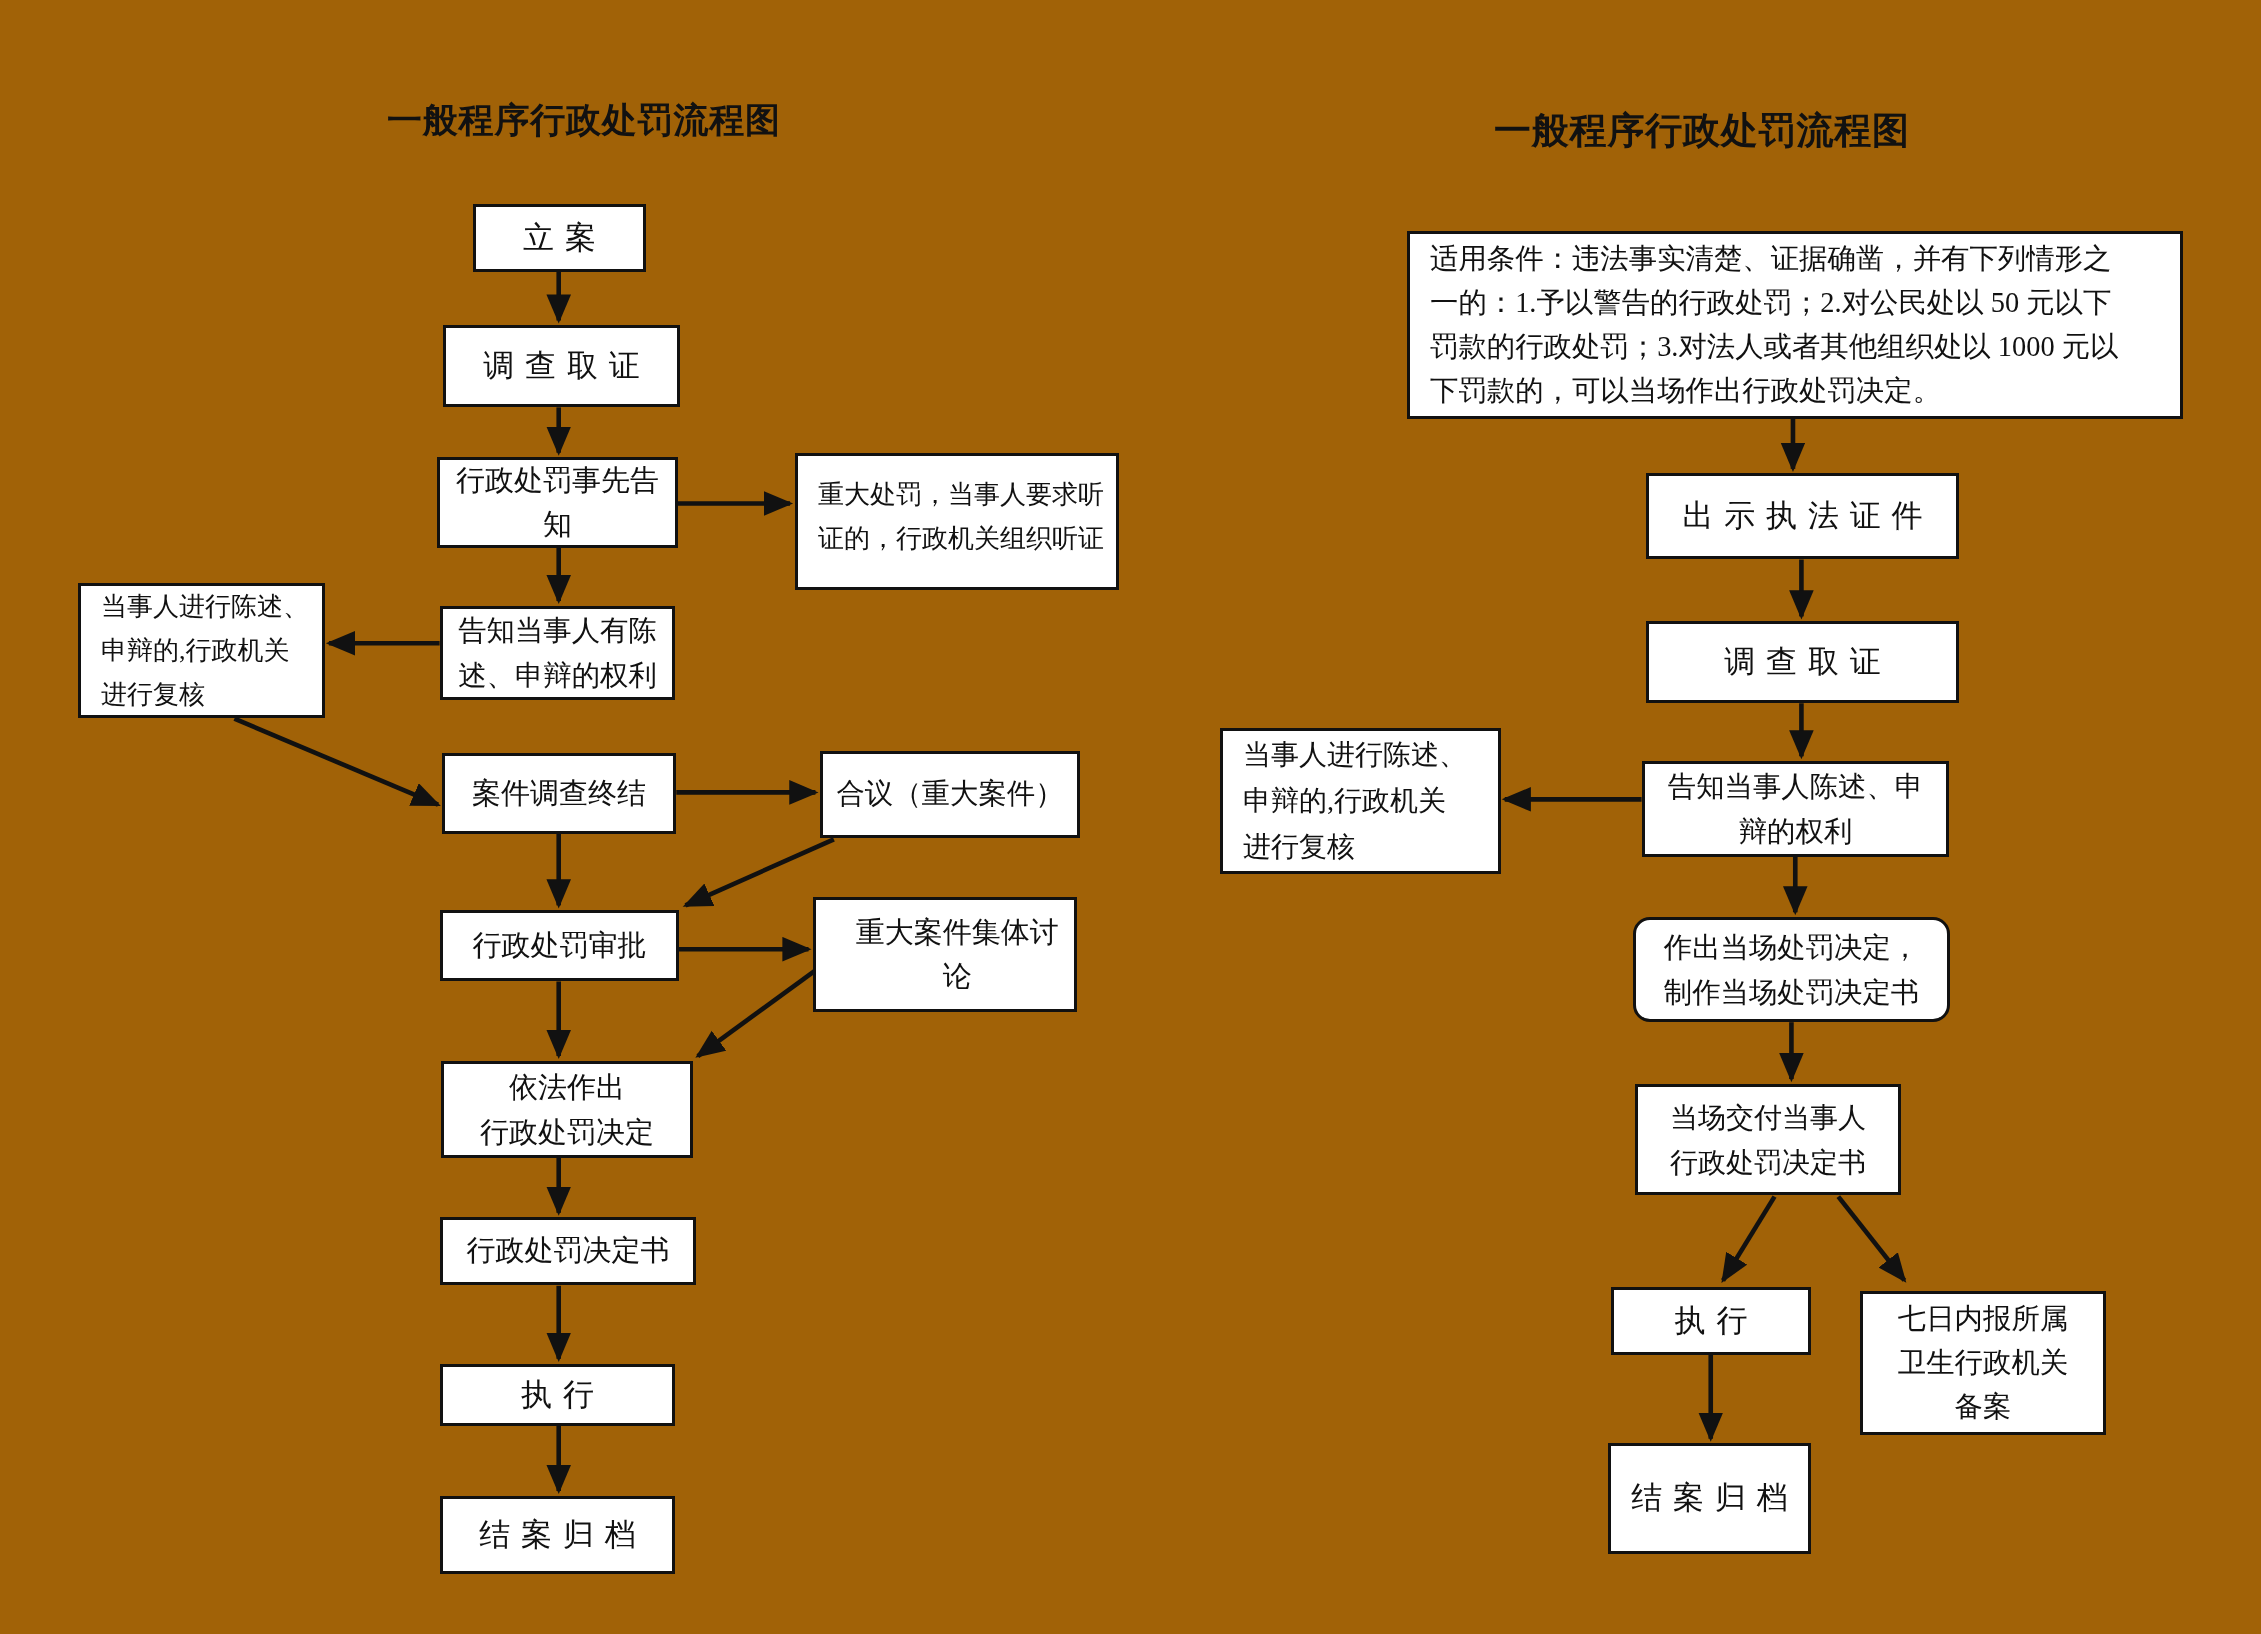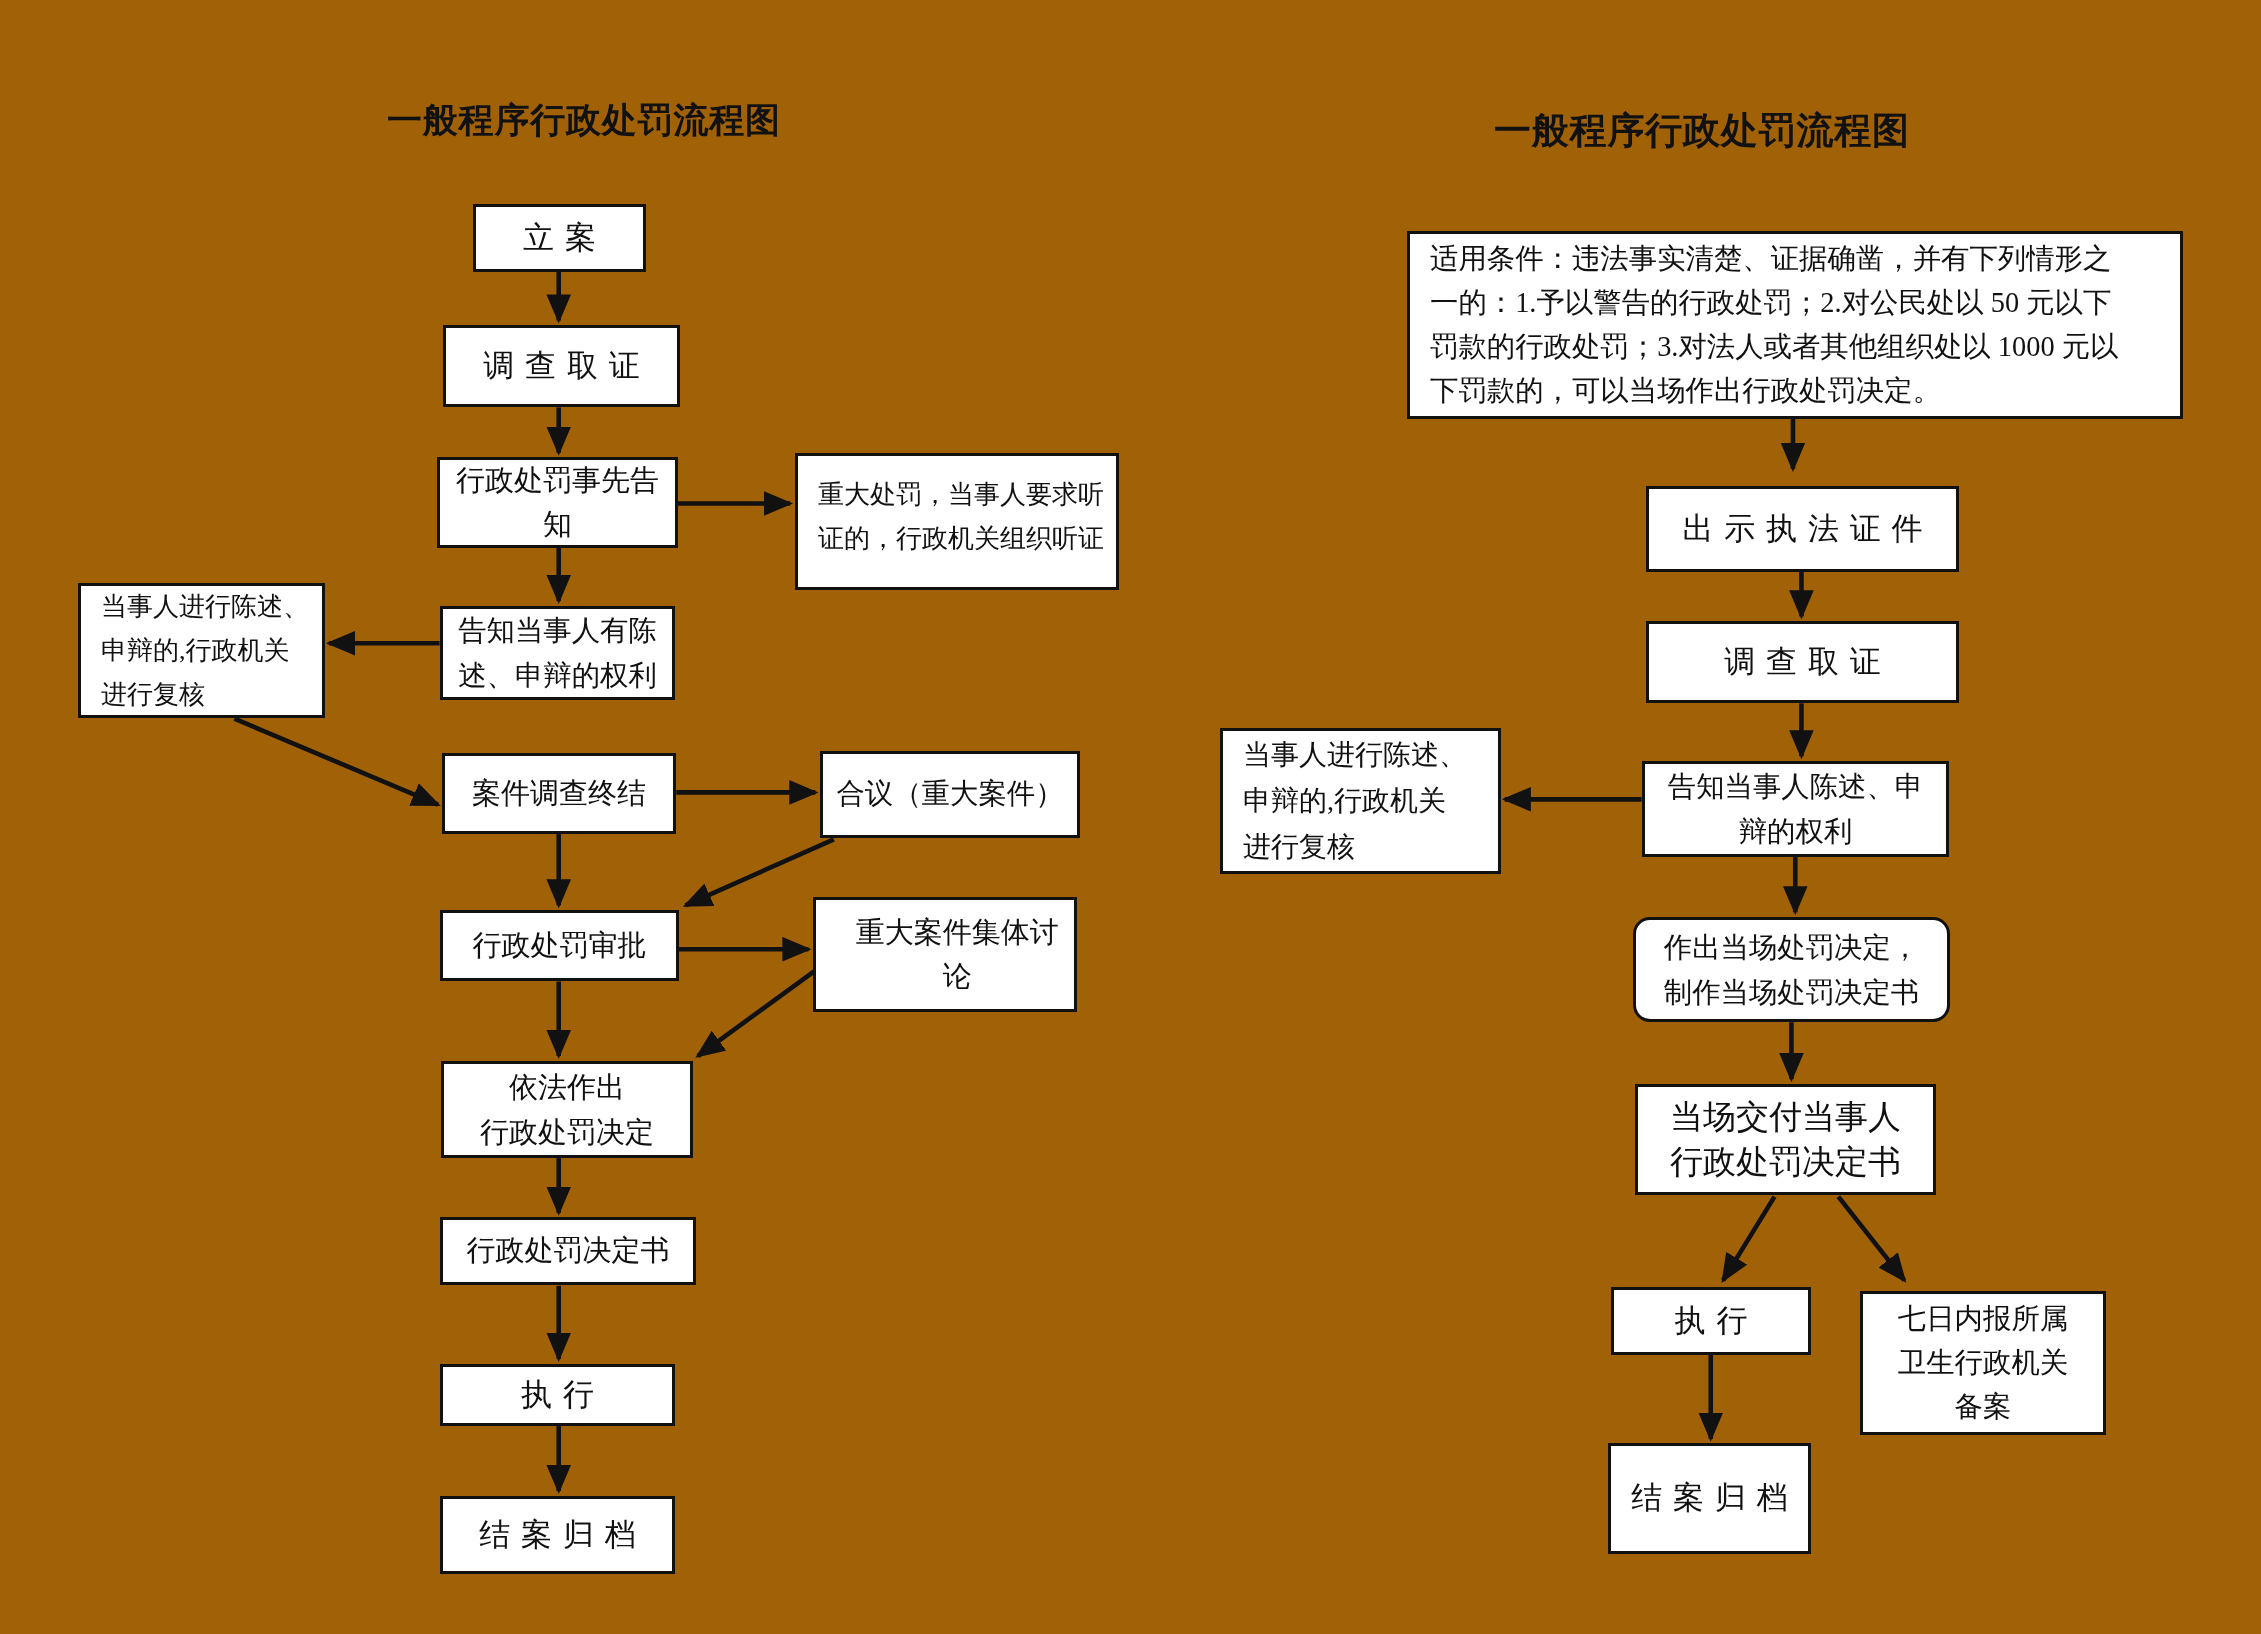--- a/index.html
+++ b/index.html
@@ -109,40 +109,40 @@
       </div>
       <div class="node" style="left: 440px; top: 1496px; width: 235px; height: 78px;">
         <span class="label spread">结案归档</span>
       </div>
       <div class="node align-left" style="left: 1407px; top: 231px; width: 776px; height: 188px; font-size: 28.4px; line-height: 44px;">
         <span class="label">适用条件：违法事实清楚、证据确凿，并有下列情形之
 一的：1.予以警告的行政处罚；2.对公民处以 50 元以下
 罚款的行政处罚；3.对法人或者其他组织处以 1000 元以
 下罚款的，可以当场作出行政处罚决定。</span>
       </div>
-      <div class="node" style="left: 1646px; top: 486px; width: 313px; height: 86px;">
+      <div class="node" style="left: 1646px; top: 473px; width: 313px; height: 86px;">
         <span class="label spread">出示执法证件</span>
       </div>
       <div class="node" style="left: 1646px; top: 621px; width: 313px; height: 82px;">
         <span class="label spread">调查取证</span>
       </div>
       <div class="node" style="left: 1642px; top: 761px; width: 307px; height: 96px; font-size: 28.4px; line-height: 45px;">
         <span class="label">告知当事人陈述、申
 辩的权利</span>
       </div>
       <div class="node align-left" style="left: 1220px; top: 728px; width: 281px; height: 146px; font-size: 28px; line-height: 46px;">
         <span class="label">当事人进行陈述、
 申辩的,行政机关
 进行复核</span>
       </div>
       <div class="node" style="left: 1633px; top: 917px; width: 317px; height: 105px; font-size: 28.4px; line-height: 45px; border-radius: 17px;">
         <span class="label">作出当场处罚决定，
 制作当场处罚决定书</span>
       </div>
-      <div class="node" style="left: 1635px; top: 1084px; width: 301px; height: 111px; font-size: 33px; line-height: 45px;">
+      <div class="node" style="left: 1635px; top: 1084px; width: 266px; height: 111px; font-size: 28px; line-height: 45px;">
         <span class="label">当场交付当事人
 行政处罚决定书</span>
       </div>
       <div class="node" style="left: 1611px; top: 1287px; width: 200px; height: 68px;">
         <span class="label spread">执行</span>
       </div>
       <div class="node" style="left: 1860px; top: 1291px; width: 246px; height: 144px; font-size: 28.4px; line-height: 44px;">
         <span class="label">七日内报所属
 卫生行政机关
 备案</span>

